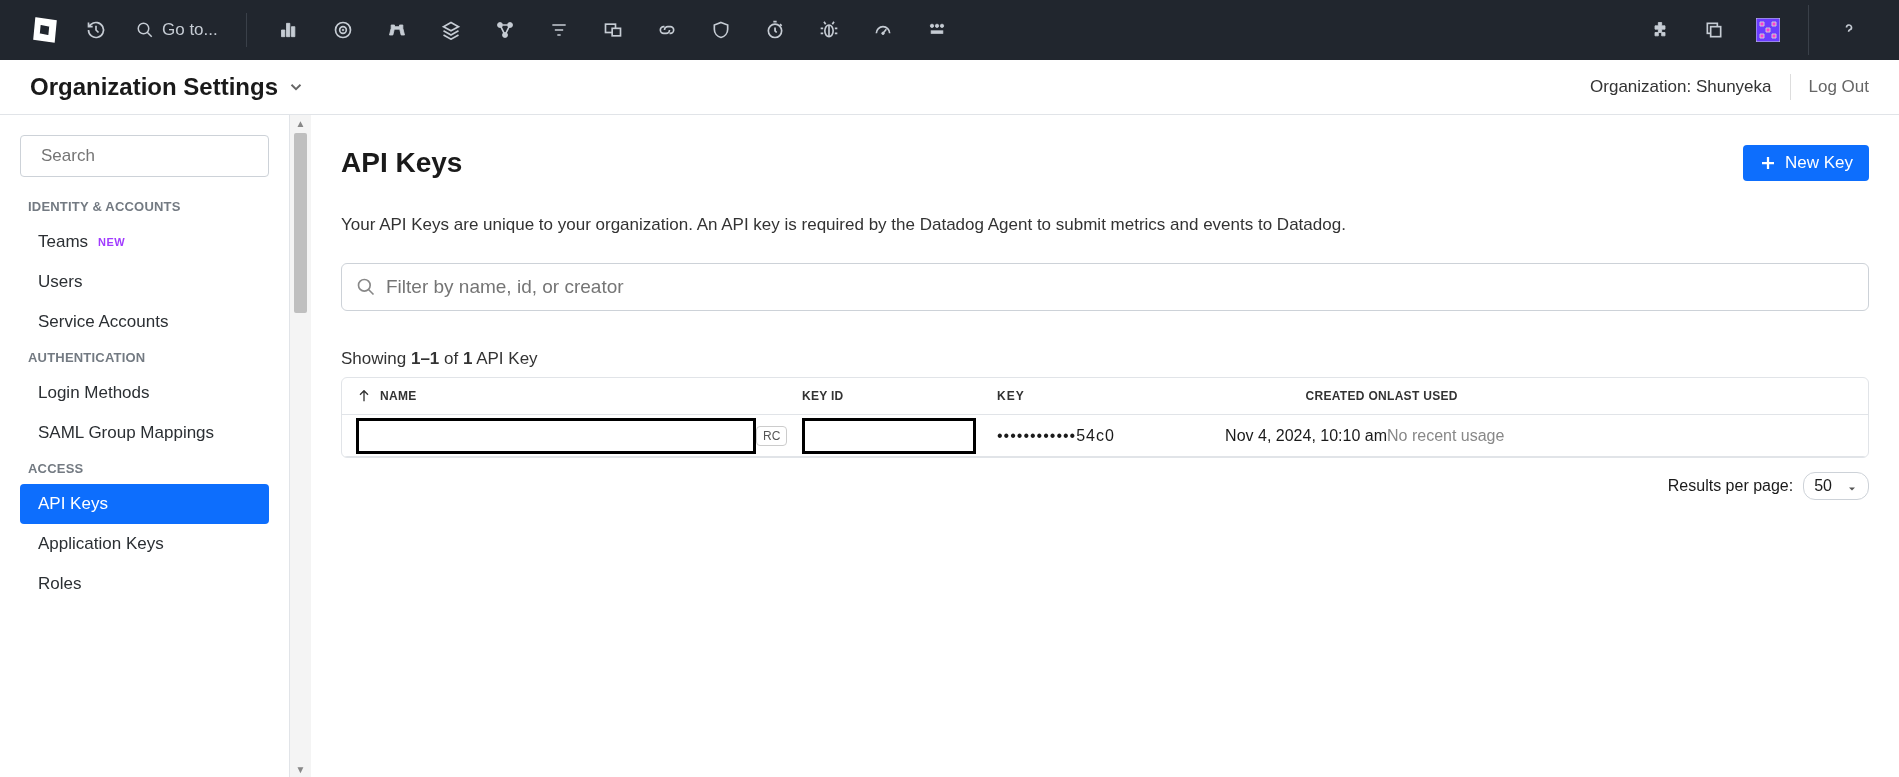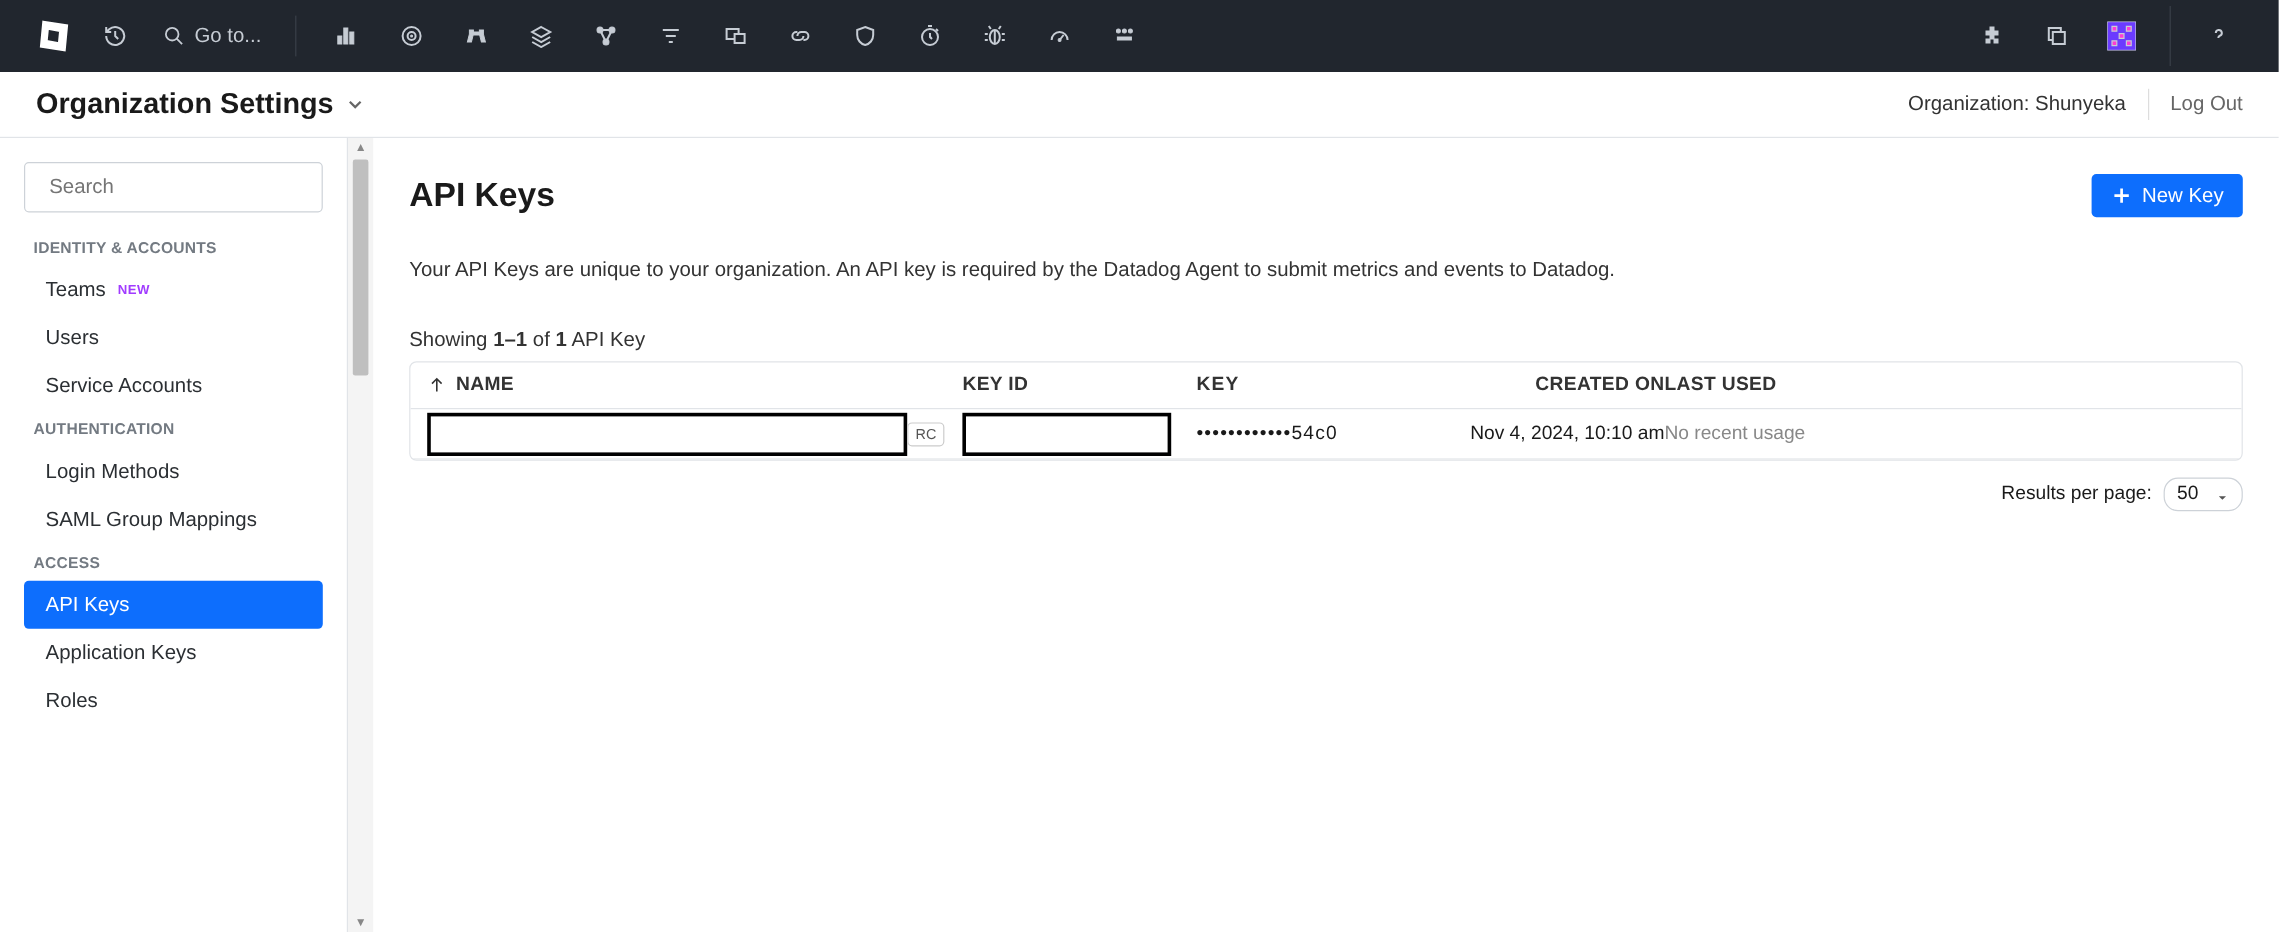--- a/index.html
+++ b/index.html
@@ -45,21 +45,21 @@
 .content .desc { margin-top:34px; font-size:17px; color:#333; }
 
 .filterbox { margin-top:28px; border:1px solid #cdd2d8; border-radius:6px; padding:12px 14px; display:flex; align-items:center; gap:10px; font-size:19px; color:#888; }
 .filterbox input { border:none; outline:none; font-size:19px; flex:1; }
 
 .showing { margin-top:38px; font-size:17px; color:#333; }
 .showing b { font-weight:700; }
 
 .table { margin-top:8px; border:1px solid #e1e4e8; border-radius:6px; overflow:hidden; }
 .row { display:flex; align-items:center; padding:10px 14px; font-size:16px; }
-.row.header { border-bottom:1px solid #e1e4e8; font-weight:700; font-size:16px; color:#333; letter-spacing:0.3px; }
+.row.header { border-bottom:1px solid #e1e4e8; font-weight:700; font-size:12px; color:#333; letter-spacing:0.3px; }
 .row.data { border-bottom:1px solid #e1e4e8; height:42px; }
 .col-name { flex: 0 0 446px; display:flex; align-items:center; gap:8px; }
 .col-keyid { flex: 0 0 195px; }
 .col-key { flex: 0 0 195px; letter-spacing:1px; }
 .col-created { flex: 0 0 195px; text-align: right; }
 .col-last { flex:1; color:#888; }
 .sorticon { display:inline-flex; }
 .redacted { border:3px solid #000; height:36px; background:#fff; }
 .redacted.name { width:400px; }
 .redacted.keyid { width:174px; }
@@ -269,20 +269,27 @@
       <button class="newbtn">
         <svg width="18" height="18" viewBox="0 0 24 24">
             <path stroke="#fff" stroke-width="3" d="M12 4v16M4 12h16"></path>
           </svg>
         <span>New Key</span>
       </button>
     </div>
 
     <div class="desc">Your API Keys are unique to your organization. An API key is required by the Datadog Agent to submit metrics and events to Datadog.</div>
 
+    <div class="filterbox">
+      <svg width="20" height="20" viewBox="0 0 24 24">
+          <circle cx="10" cy="10" r="7" fill="none" stroke="#888" stroke-width="2"></circle>
+          <line x1="15" y1="15" x2="21" y2="21" stroke="#888" stroke-width="2"></line>
+        </svg>
+      <input placeholder="Filter by name, id, or creator" style="">
+    </div>
 
     <div class="showing">
       <span>Showing </span><b>1–1</b><span> of </span><b>1</b><span> API Key</span>
     </div>
 
     <div class="table">
       <div class="row header">
         <div class="col-name">
           <span class="sorticon">
               <svg width="16" height="16" viewBox="0 0 24 24">

